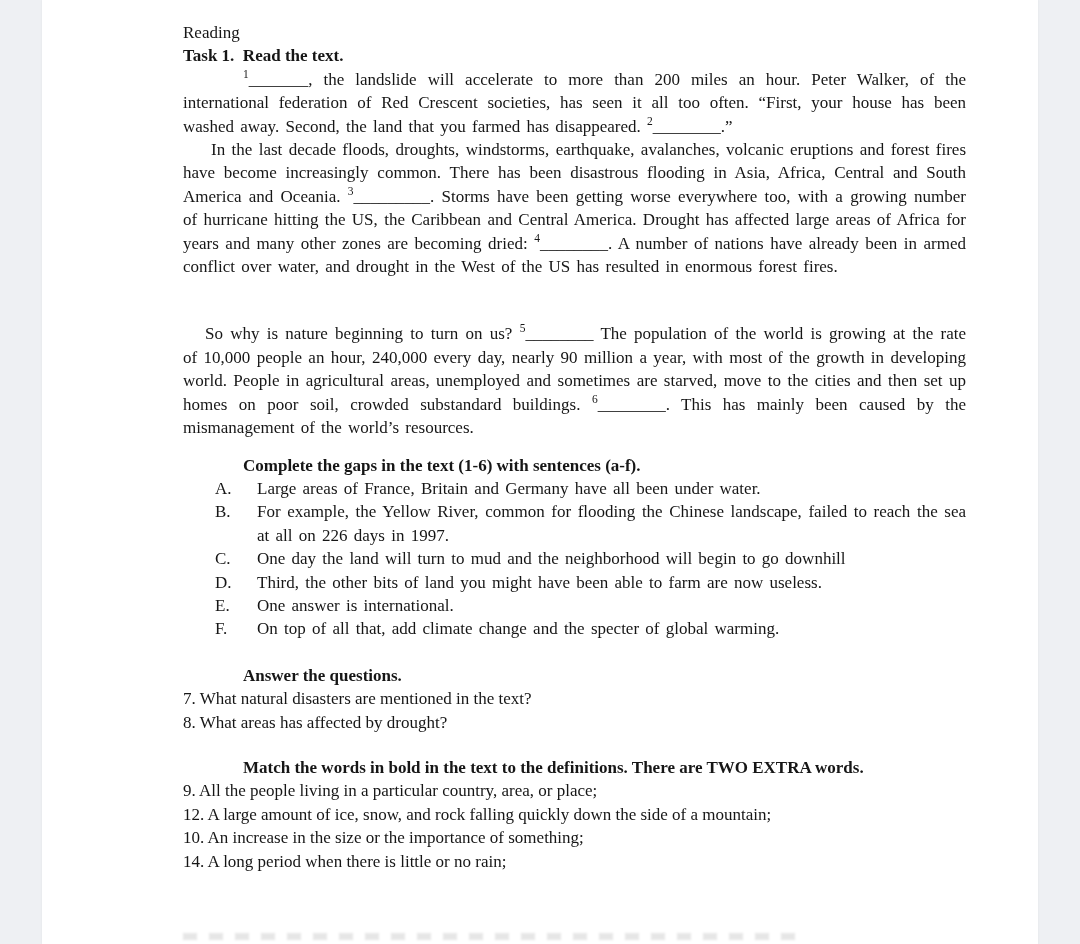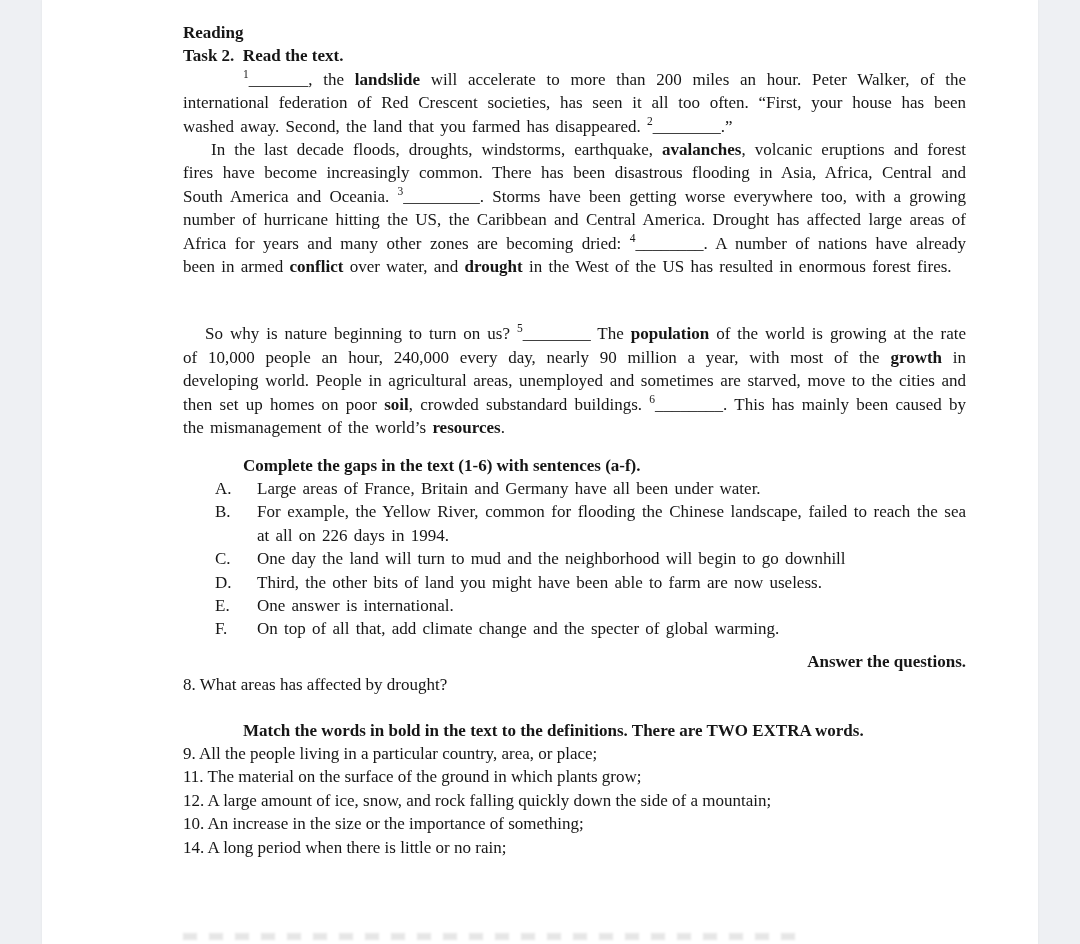--- a/index.html
+++ b/index.html
@@ -24,46 +24,46 @@
     position: absolute;
     left: 141px;
     top: 0;
     width: 783px;
     padding-top: 21px;
     color: #161616;
     font-size: 17px;
     line-height: 23.4px;
   }
   .doc-title {
-    font-weight: bold;
+    font-weight: normal;
   }
   .task-heading {
     font-weight: bold;
     white-space: pre-wrap;
   }
   .para {
     margin: 0;
     text-align: justify;
     word-spacing: 2px;
   }
   .indent-60 { text-indent: 60px; }
   .indent-28 { text-indent: 28px; }
   .indent-22 { text-indent: 22px; margin-top: 44px; }
-  .para b { font-weight: bold; }
+  .para b { font-weight: normal; }
   sup {
     font-size: 11.5px;
     line-height: 0;
     vertical-align: super;
   }
   .sub-heading {
     font-weight: bold;
     margin-top: 14px;
     text-indent: 60px;
   }
-  .sub-heading.gap2 { margin-top: 9px; text-align: right; }
+  .sub-heading.gap2 { margin-top: 23px; }
   .sub-heading.gap3 { margin-top: 22px; }
   .opt-row {
     display: flex;
     margin-left: 32px;
   }
   .opt-letter {
     width: 42px;
     flex: 0 0 42px;
   }
   .opt-text {
@@ -90,59 +90,59 @@
         transparent 14px, transparent 26px);
   }
 </style>
 </head>
 <body>
 
 <div class="page">
   <div class="content">
 
     <div class="doc-title">Reading</div>
-    <div class="task-heading">Task 2.  Read the text.</div>
+    <div class="task-heading">Task 1.  Read the text.</div>
 
     <p class="para indent-60"><sup>1</sup><span>_______, the </span><b>landslide</b><span> will accelerate to more than 200 miles an hour.  Peter Walker, of the international federation of Red Crescent societies, has seen it all too often. “First, your house has been washed away. Second, the land that you farmed has disappeared. </span><sup>2</sup><span>________.”</span></p>
     <p class="para indent-28"><span>In the last decade floods, droughts, windstorms, earthquake, </span><b>avalanches</b><span>, volcanic eruptions and forest fires have become increasingly common. There has been disastrous flooding in Asia, Africa, Central and South America and Oceania. </span><sup>3</sup><span>_________. Storms have been getting worse everywhere too, with a growing number of hurricane hitting the US, the Caribbean and Central America. Drought has affected large areas of Africa for years and many other zones are becoming dried: </span><sup>4</sup><span>________. A number of nations have already been in armed </span><b>conflict</b><span> over water, and </span><b>drought</b><span> in the West of the US has resulted in enormous forest fires.</span></p>
     <p class="para indent-22"><span>So why is nature beginning to turn on us? </span><sup>5</sup><span>________ The </span><b>population</b><span> of the world is growing at the rate of 10,000 people an hour, 240,000 every day, nearly 90 million a year, with most of the </span><b>growth</b><span> in developing world. People in agricultural areas, unemployed and sometimes are starved, move to the cities and then set up homes on poor </span><b>soil</b><span>, crowded substandard buildings. </span><sup>6</sup><span>________. This has mainly been caused by the mismanagement of the world’s </span><b>resources</b><span>.</span></p>
 
     <div class="sub-heading gap1">Complete the gaps in the text (1-6) with sentences (a-f).</div>
 
     <div class="opt-row">
       <span class="opt-letter">A.</span>
       <span class="opt-text">Large areas of France, Britain and Germany have all been under water.</span>
     </div>
     <div class="opt-row">
       <span class="opt-letter">B.</span>
-      <span class="opt-text">For example, the Yellow River, common for flooding the Chinese landscape, failed to reach the sea at all on 226 days in 1994.</span>
+      <span class="opt-text">For example, the Yellow River, common for flooding the Chinese landscape, failed to reach the sea at all on 226 days in 1997.</span>
     </div>
     <div class="opt-row">
       <span class="opt-letter">C.</span>
       <span class="opt-text">One day the land will turn to mud and the neighborhood will begin to go downhill</span>
     </div>
     <div class="opt-row">
       <span class="opt-letter">D.</span>
       <span class="opt-text">Third, the other bits of land you might have been able to farm are now useless.</span>
     </div>
     <div class="opt-row">
       <span class="opt-letter">E.</span>
       <span class="opt-text">One answer is international.</span>
     </div>
     <div class="opt-row">
       <span class="opt-letter">F.</span>
       <span class="opt-text">On top of all that, add climate change and the specter of global warming.</span>
     </div>
 
     <div class="sub-heading gap2">Answer the questions.</div>
+    <div class="line-item">7. What natural disasters are mentioned in the text?</div>
     <div class="line-item">8. What areas has affected by drought?</div>
 
     <div class="sub-heading gap3">Match the words in bold in the text to the definitions. There are TWO EXTRA words.</div>
     <div class="line-item">9. All the people living in a particular country, area, or place;</div>
-    <div class="line-item">11. The material on the surface of the ground in which plants grow;</div>
     <div class="line-item">12. A large amount of ice, snow, and rock falling quickly down the side of a mountain;</div>
     <div class="line-item">10. An increase in the size or the importance of something;</div>
     <div class="line-item">14. A long period when there is little or no rain;</div>
 
   </div>
 
   <div class="cutoff-artifact"></div>
 </div>
 
 </body></html>

